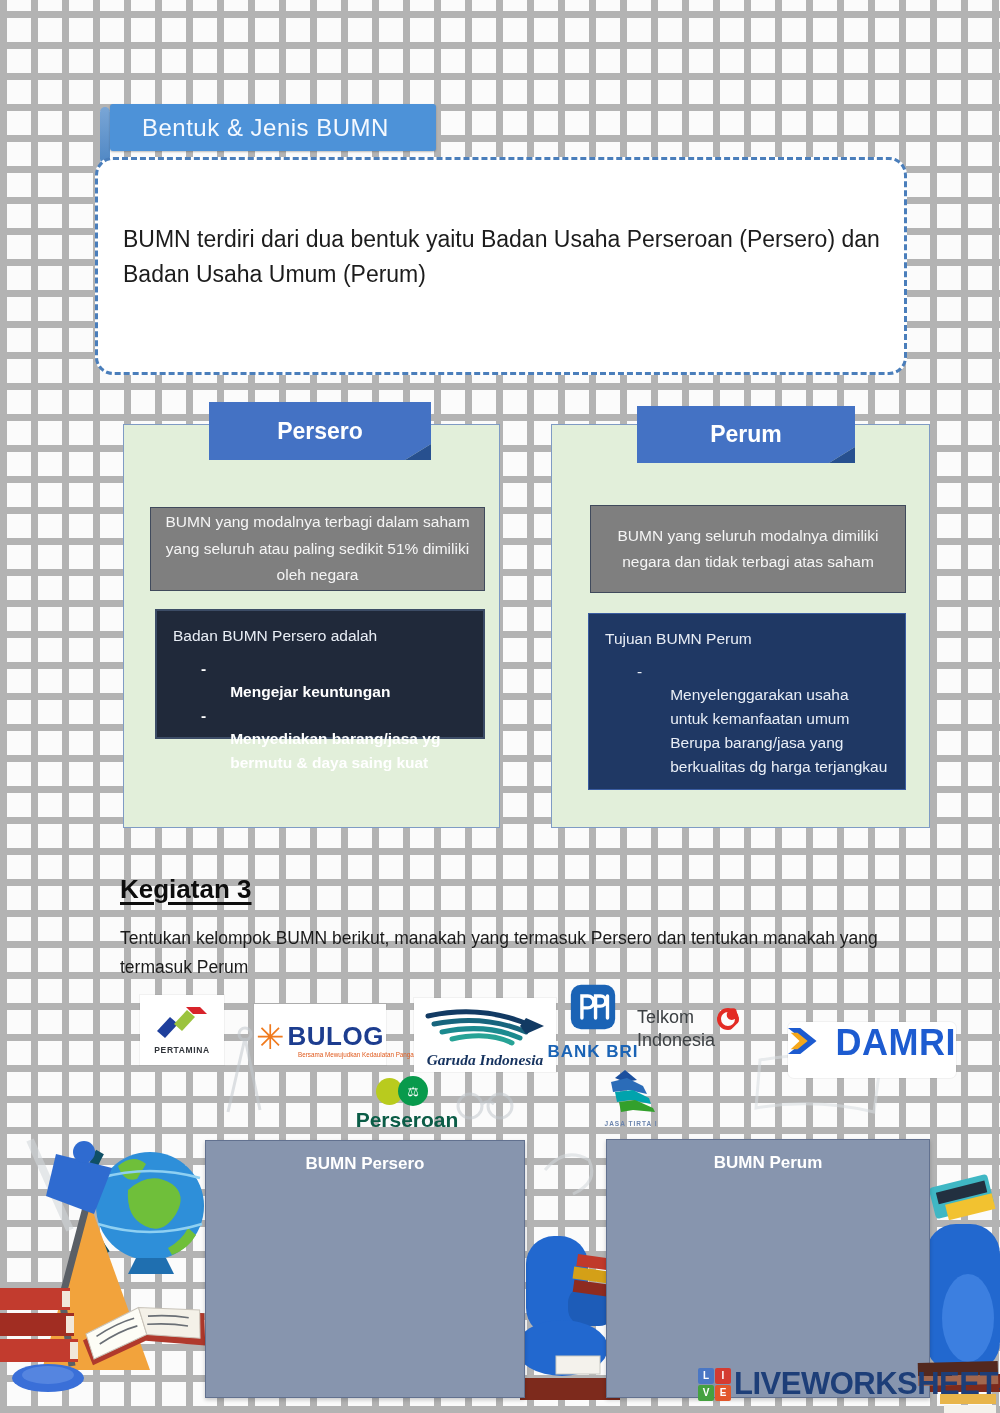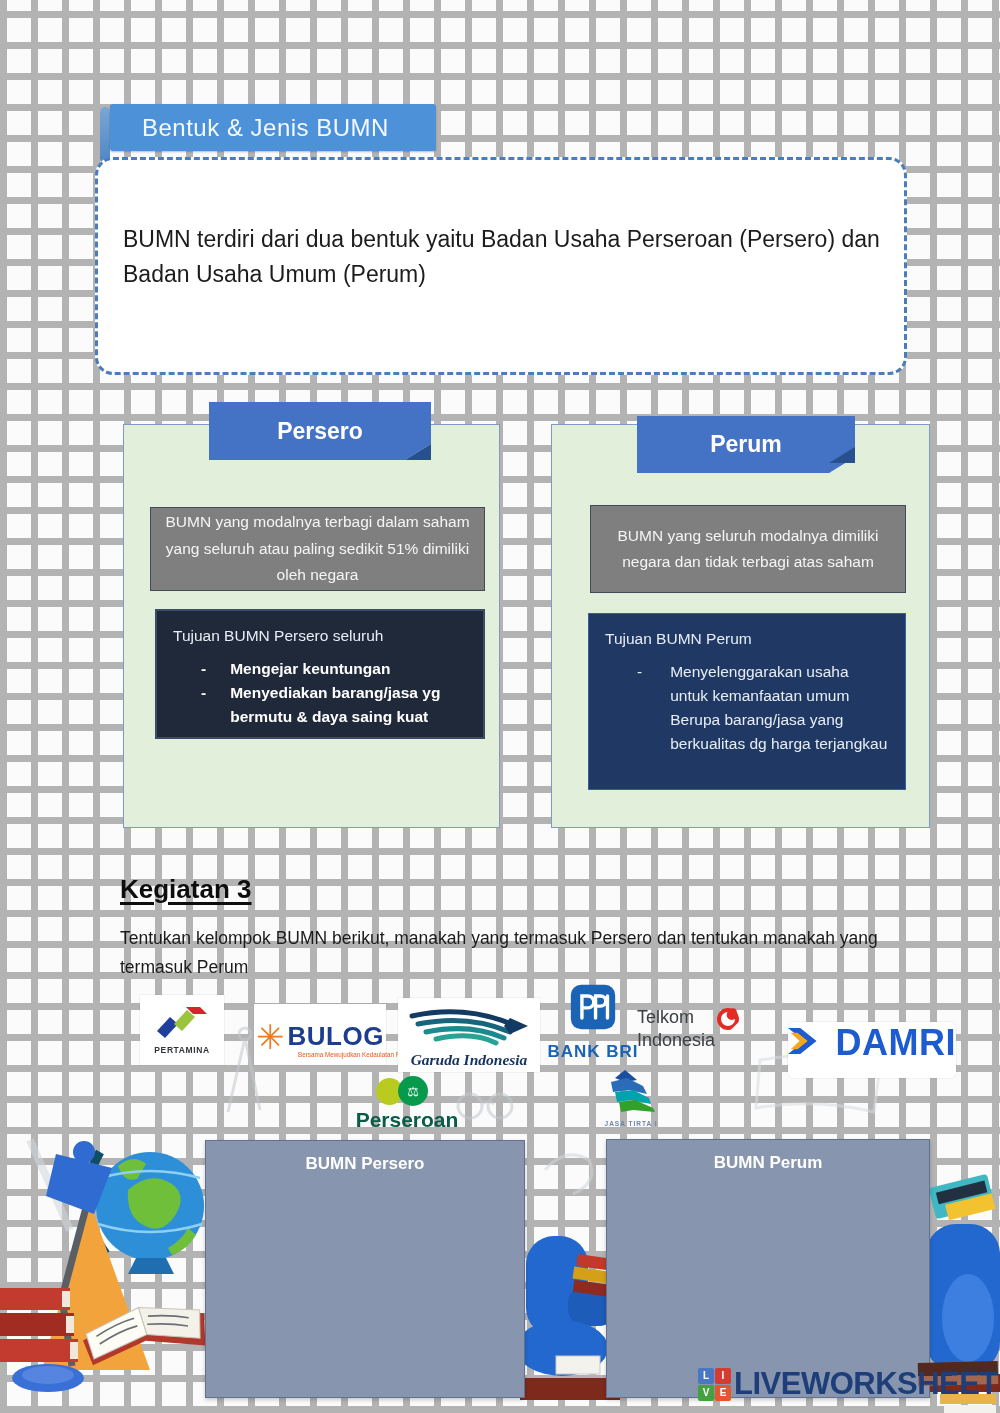--- a/index.html
+++ b/index.html
@@ -26,58 +26,58 @@
 
   
   .panel { background:#e2efda; border:1px solid #7f9bc4; }
   .panel-persero { left:123px; top:424px; width:377px; height:404px; }
   .panel-perum   { left:551px; top:424px; width:379px; height:404px; }
 
   .tab { background:#4472c4; display:flex; align-items:center; justify-content:center;
     color:#fff; font-size:23px; font-weight:bold; box-shadow:0 2px 3px rgba(0,0,0,.25);
     clip-path:polygon(0 0,100% 0,100% calc(100% - 16px),calc(100% - 26px) 100%,0 100%); }
   .tab-persero { left:209px; top:402px; width:222px; height:58px; }
-  .tab-perum   { left:637px; top:416px; width:218px; height:57px; }
+  .tab-perum   { left:637px; top:406px; width:218px; height:57px; }
   .fold { width:0; height:0; border-bottom:16px solid #27508f; border-left:26px solid transparent; }
   .fold-persero { left:405px; top:444px; }
   .fold-perum   { left:829px; top:447px; }
 
   .graybox { background:#7f7f7f; border:1px solid #404a5c; color:#f5f5f5;
     font-size:15.5px; line-height:1.7; text-align:center;
     display:flex; align-items:center; justify-content:center; padding:6px 12px; }
   .def-persero { left:150px; top:507px; width:335px; height:84px; }
   .def-perum   { left:590px; top:505px; width:316px; height:88px; }
 
   .darkbox { color:#e9eef6; font-size:15.5px; padding:13px 16px; line-height:1.55; }
   .goals-persero { left:155px; top:609px; width:330px; height:130px;
     background:#20293a; border:2px solid #3c4c66; }
   .goals-perum { left:588px; top:613px; width:318px; height:177px;
     background:#1f3864; border:1px solid #3a5ca0; }
   .goal-title { margin-bottom:9px; }
   .goal-li { display:flex; margin-left:28px; column-gap:24px; }
   .goals-persero .goal-li { font-weight:bold; color:#ffffff; }
   .goals-perum  .goal-li { margin-left:32px; margin-top:8px; column-gap:28px; }
-  .goal-li .txt { flex:1; }
+  .goal-li .txt { flex:1;margin-top:23px; }
 
   
   .kegiatan { left:120px; top:874px; font-size:26px; font-weight:800; color:#0d0d0d;
     text-decoration:underline; text-decoration-thickness:2.5px; text-underline-offset:4px; }
   .instruction { left:120px; top:924px; width:800px; font-size:17.5px; line-height:1.65; color:#1b1b1b; }
 
   
   .card { background:#fff; box-shadow:0 0 0 1px rgba(0,0,0,.04); }
   .logo-pertamina { left:140px; top:995px; width:84px; height:70px; display:flex;
     flex-direction:column; align-items:center; justify-content:center; gap:4px; }
   .pertamina-label { font-size:8.5px; font-weight:bold; letter-spacing:.6px; color:#30343a; }
   .logo-bulog { left:254px; top:1004px; width:132px; height:61px; display:flex;
     align-items:center; justify-content:center; gap:3px; padding-top:4px; }
   .bulog-star { color:#f07a1d; font-size:34px; line-height:1; }
   .bulog-word { font-size:26px; font-weight:800; color:#1d3d8f; letter-spacing:.5px; }
   .bulog-tag { position:absolute; left:44px; bottom:7px; font-size:6.3px; color:#e05a1d; white-space:nowrap; }
-  .logo-garuda { left:398px; top:998px; width:142px; height:74px; padding-top:6px; text-align:center; }
+  .logo-garuda { left:414px; top:998px; width:142px; height:74px; padding-top:6px; text-align:center; }
   .garuda-label { font-family:"Liberation Serif", serif; font-style:italic; font-weight:bold;
     font-size:15.5px; color:#16335f; margin-top:1px; display:block; }
   .logo-bri { left:545px; top:984px; width:96px; height:78px; display:flex;
     flex-direction:column; align-items:center; gap:12px; }
   .bri-label { font-size:17px; font-weight:800; color:#1a63b5; letter-spacing:1px; }
   .logo-telkom { left:637px; top:1006px; width:104px; height:56px; }
   .telkom-line { font-size:18px; color:#3c4043; line-height:1.25; display:block; }
   .telkom-mark { position:absolute; right:2px; top:2px; width:22px; height:22px;
     border:4.5px solid #e32b24; border-radius:50%;
     clip-path:polygon(0 0,100% 0,100% 62%,62% 100%,0 100%); }
@@ -199,21 +199,21 @@
 
   <section class="abs panel panel-persero"></section>
   <div class="abs tab tab-persero">
     <span>Persero</span>
   </div>
   <div class="abs fold fold-persero"></div>
   <div class="abs graybox def-persero">
     <span>BUMN yang modalnya terbagi dalam saham yang seluruh atau paling sedikit 51% dimiliki oleh negara</span>
   </div>
   <div class="abs darkbox goals-persero">
-    <div class="goal-title">Tujuan BUMN Persero seluruh</div>
+    <div class="goal-title">Badan BUMN Persero adalah</div>
     <div class="goal-li">
       <span class="dash">-</span>
       <span class="txt">Mengejar keuntungan</span>
     </div>
     <div class="goal-li">
       <span class="dash">-</span>
       <span class="txt">Menyediakan barang/jasa yg bermutu &amp; daya saing kuat</span>
     </div>
   </div>
 

